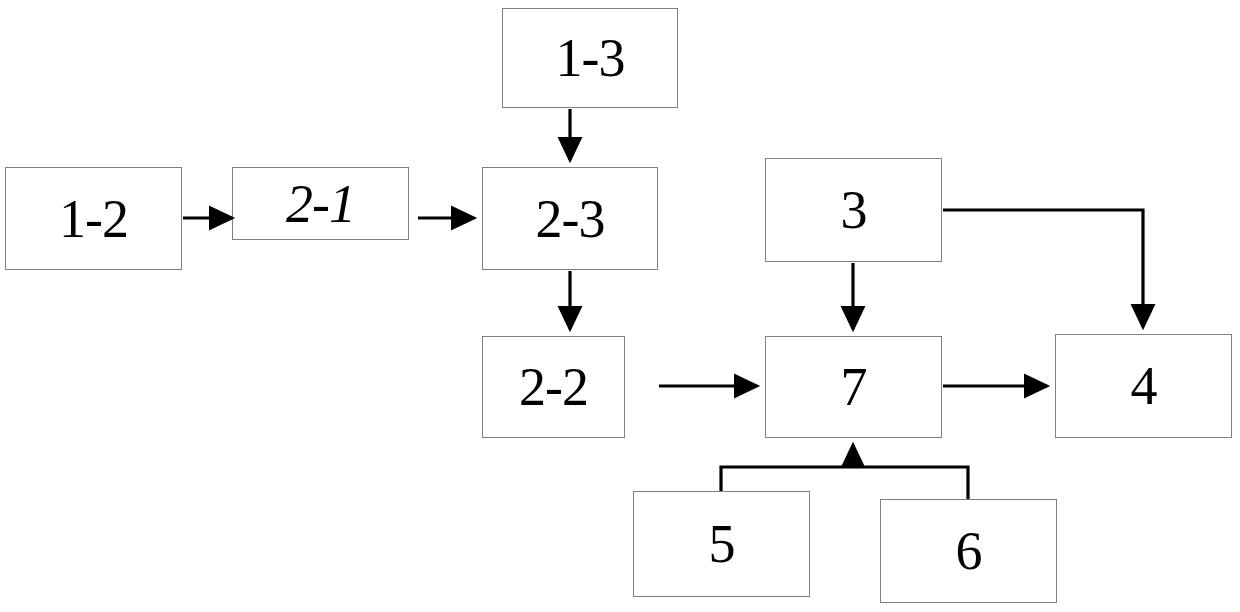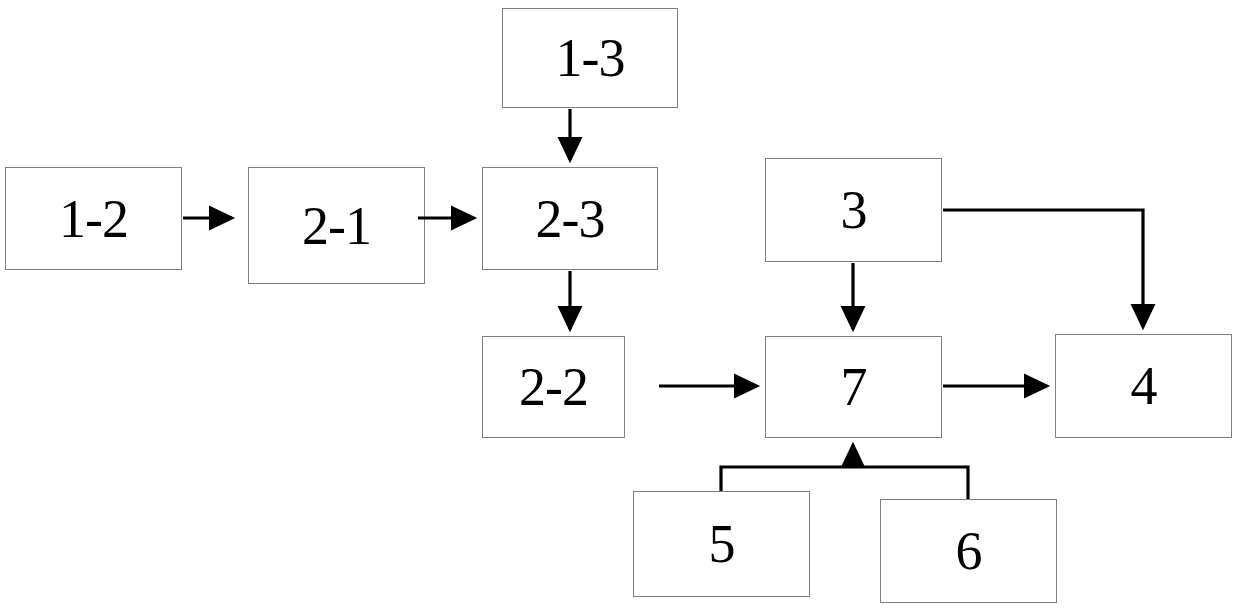--- a/index.html
+++ b/index.html
@@ -77,21 +77,21 @@
 
     <line x1="853" y1="467" x2="853" y2="445" stroke="#000000" stroke-width="3.2" marker-end="url(#arrowhead)"></line>
   </svg>
 
   <div class="node" style="left: 482px; top: 8px; width: 176px; height: 100px; border-color: rgb(128, 128, 128); margin-left: 20px;">
     <span class="node-label">1-3</span>
   </div>
   <div class="node" style="left: 5px; top: 167px; width: 177px; height: 103px; border-color: rgb(128, 128, 128);">
     <span class="node-label">1-2</span>
   </div>
-  <div class="node" style="left: 248px; top: 167px; width: 177px; height: 117px; border-color: rgb(128, 128, 128);">
+  <div class="node" style="left: 232px; top: 167px; width: 177px; height: 73px; border-color: rgb(128, 128, 128); font-style: italic;">
     <span class="node-label">2-1</span>
   </div>
   <div class="node" style="left: 482px; top: 167px; width: 176px; height: 103px; border-color: rgb(128, 128, 128);">
     <span class="node-label">2-3</span>
   </div>
   <div class="node" style="left: 765px; top: 158px; width: 177px; height: 104px; border-color: rgb(128, 128, 128);">
     <span class="node-label">3</span>
   </div>
   <div class="node" style="left: 482px; top: 336px; width: 143px; height: 102px; border-color: rgb(128, 128, 128);">
     <span class="node-label">2-2</span>

